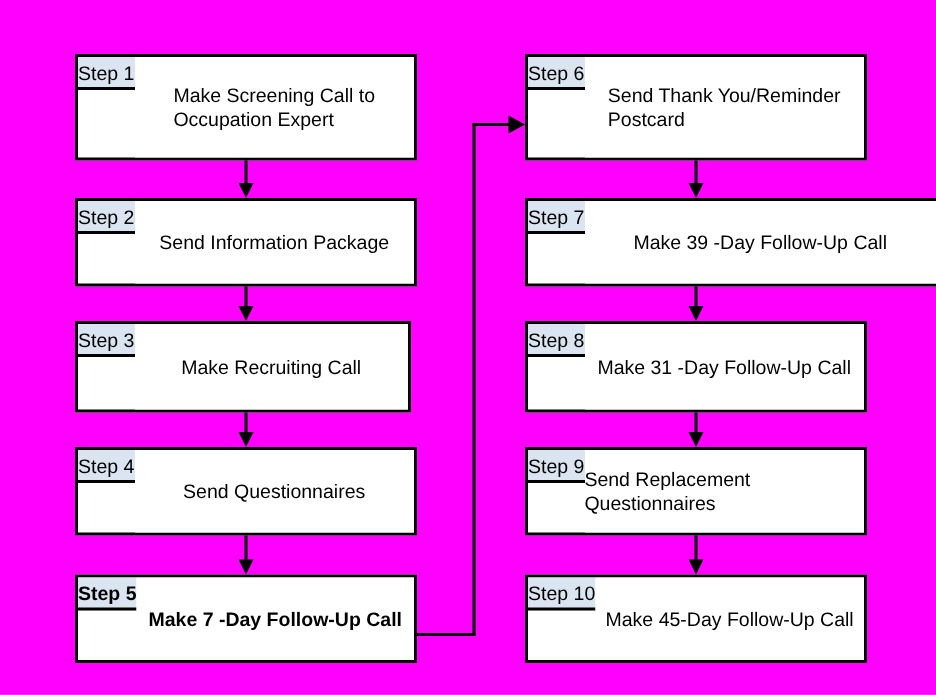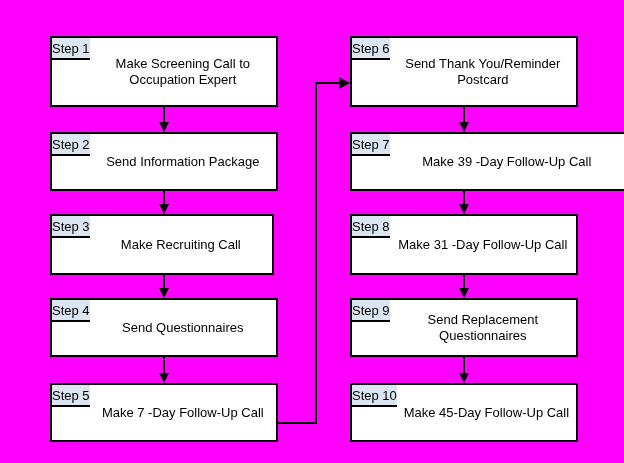--- a/index.html
+++ b/index.html
@@ -30,21 +30,21 @@
     display: flex;
     align-items: center;
     justify-content: center;
     font-size: 13px;
   }
   .box-body {
     flex: 1;
     display: flex;
     align-items: center;
     justify-content: center;
-    text-align: center;
+    text-align: left;
     font-size: 13px;
     line-height: 16px;
     white-space: pre-line;
     background: var(--box-body-fill, #ffffff);
   }
   .stem {
     position: absolute;
     width: 2px;
     background: var(--border, #000000);
   }
@@ -86,21 +86,21 @@
   <div class="flow-box" style="left:50px; top:214px; width:224px; height:61px;">
     <div class="box-header">Step 3</div>
     <div class="box-body">Make Recruiting Call</div>
   </div>
 
   <div class="flow-box" style="left:50px; top:298px; width:228px; height:59px;">
     <div class="box-header">Step 4</div>
     <div class="box-body">Send Questionnaires</div>
   </div>
 
-  <div class="flow-box" style="left:50px; top:383px; width:228px; height:59px;">
+  <div class="flow-box" style="left:50px; top:383px; width:228px; height:59px;font-weight:bold;">
     <div class="box-header">Step 5</div>
     <div class="box-body">Make 7 -Day Follow-Up Call</div>
   </div>
 
   <div class="flow-box" style="left:350px; top:36px; width:228px; height:71px;">
     <div class="box-header">Step 6</div>
     <div class="box-body">Send Thank You/Reminder
 Postcard</div>
   </div>
 

